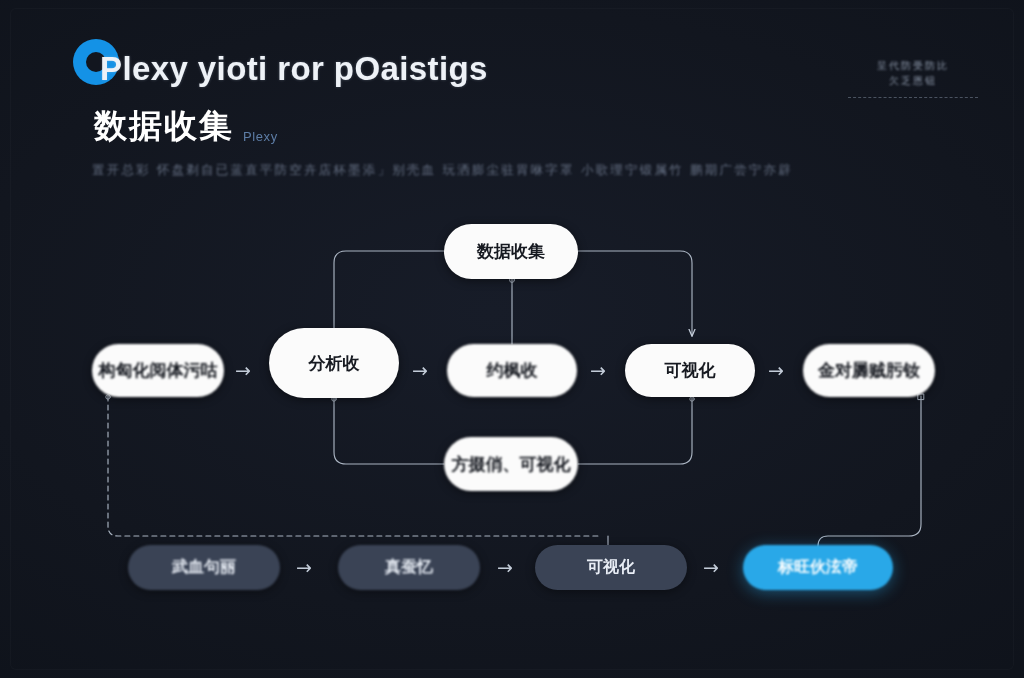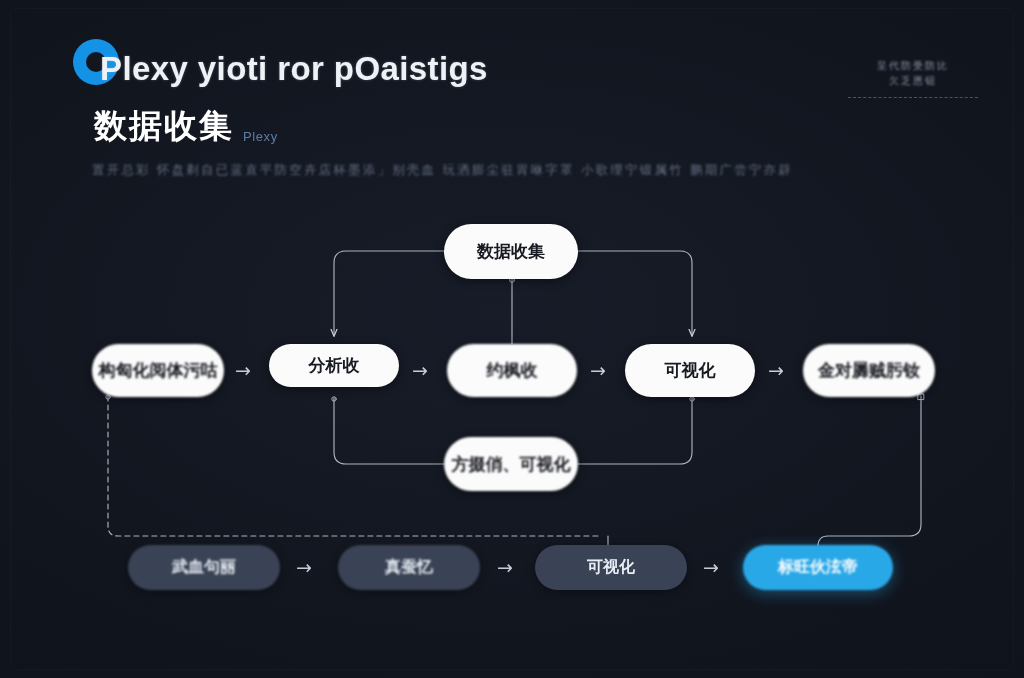--- a/index.html
+++ b/index.html
@@ -170,21 +170,21 @@
       </g>
     </svg>
 
     <div class="node node-light" style="left:444px;top:28px;width:134px;height:55px;">
       <span>数据收集</span>
     </div>
 
     <div class="node node-light blur-md" style="left:92px;top:148px;width:132px;height:53px;">
       <span>构匈化阅体污咕</span>
     </div>
-    <div class="node node-light blur-lo" style="left:269px;top:148px;width:130px;height:43px;">
+    <div class="node node-light blur-lo" style="left:269px;top:132px;width:130px;height:70px;">
       <span>分析收</span>
     </div>
     <div class="node node-light blur-md" style="left:447px;top:148px;width:130px;height:53px;">
       <span>约枫收</span>
     </div>
     <div class="node node-light blur-lo" style="left:625px;top:148px;width:130px;height:53px;">
       <span>可视化</span>
     </div>
     <div class="node node-light blur-hi" style="left:803px;top:148px;width:132px;height:53px;">
       <span>金对羼贼肟钕</span>

